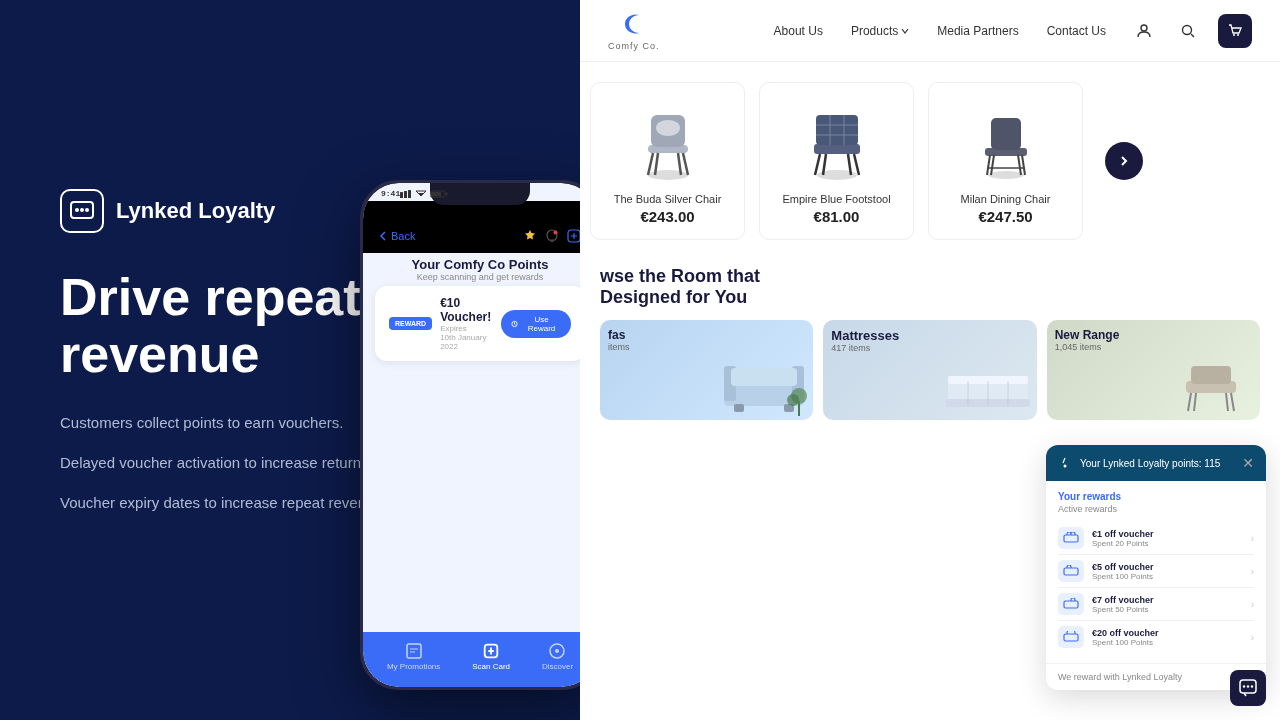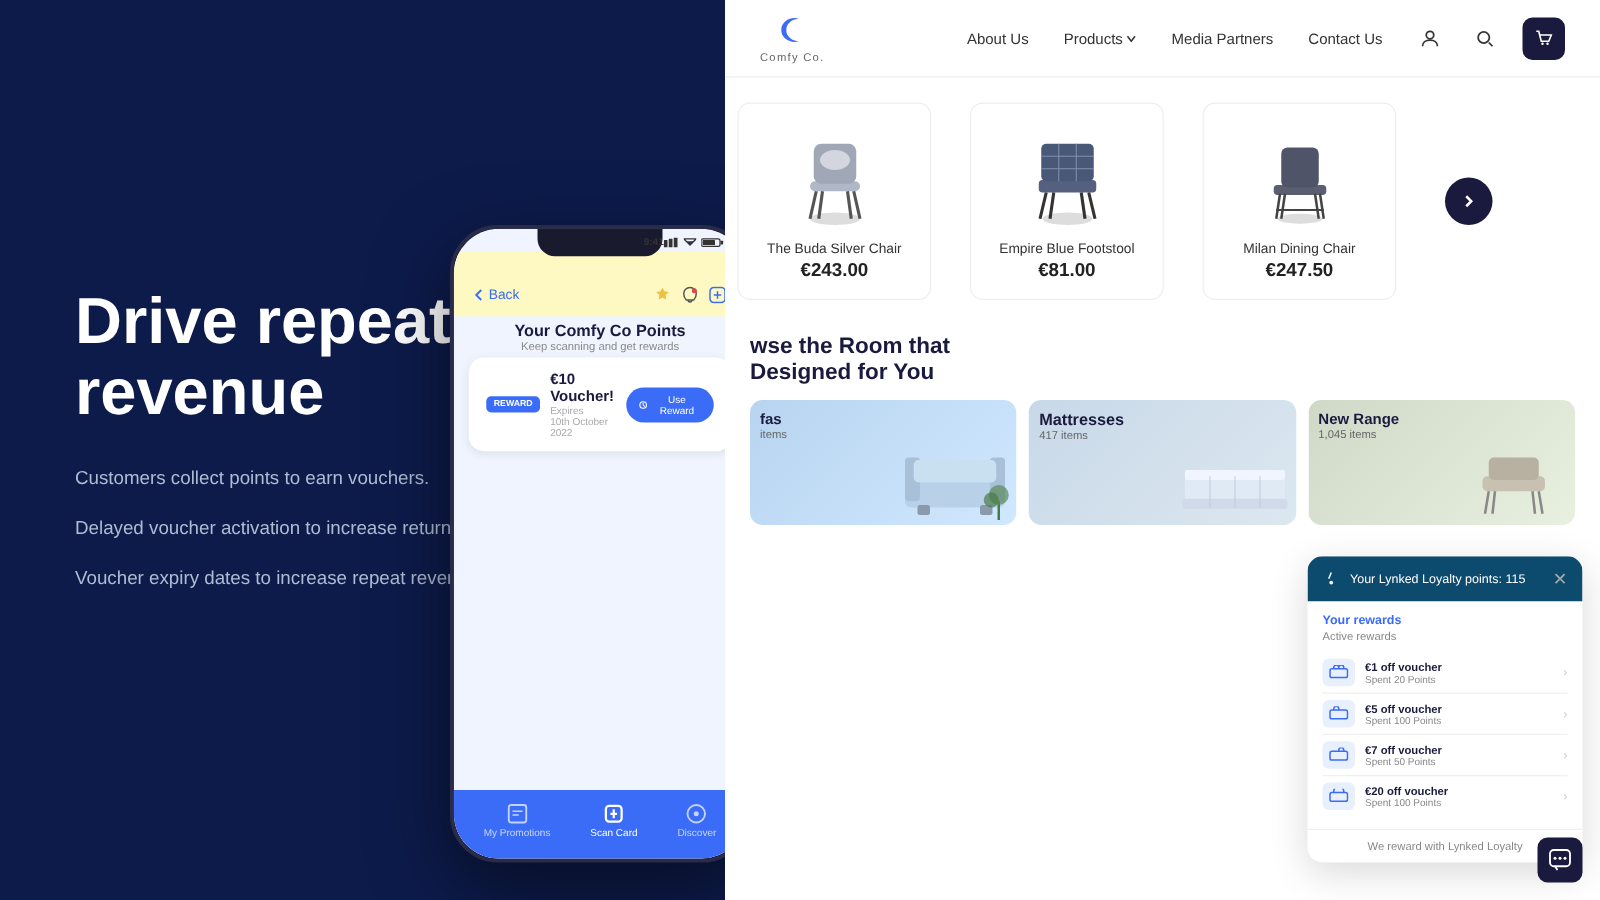--- a/index.html
+++ b/index.html
@@ -98,21 +98,21 @@
       top: 0;
       left: 0;
       right: 0;
       bottom: 0;
       background: #f0f4ff;
       border-radius: 36px;
       overflow: hidden;
     }
 
     .phone-header {
-      background: #fef9c3;
+      background: #000000;
       padding: 28px 16px 10px;
       display: flex;
       align-items: center;
       justify-content: space-between;
     }
 
     .back-btn {
       display: flex;
       align-items: center;
       gap: 4px;
@@ -337,21 +337,21 @@
       background: #1a1a3e;
       color: white;
       border-radius: 8px;
       width: 34px;
       height: 34px;
     }
 
     
     .product-strip {
       display: flex;
-      gap: 31px;
+      gap: 14px;
       padding: 20px 20px 10px 0;
       overflow: hidden;
     }
 
     .product-card {
       background: white;
       border: 1px solid #eee;
       border-radius: 10px;
       width: 155px;
       min-width: 155px;
@@ -509,21 +509,20 @@
       justify-content: center;
     }
 
     .reward-details .reward-name { font-size: 9px; font-weight: 600; color: #1a1a3e; }
     .reward-details .reward-pts { font-size: 8px; color: #888; }
 
     .reward-chevron { font-size: 10px; color: #ccc; }
 
     .loyalty-footer {
       padding: 8px 12px;
-      text-align: center;
       font-size: 9px;
       color: #888;
       border-top: 1px solid #f0f0f0;
     }
 
     
     .bottom-right-icon {
       position: absolute;
       bottom: 14px;
       right: 14px;
@@ -535,33 +534,44 @@
       align-items: center;
       justify-content: center;
       cursor: pointer;
       z-index: 30;
     }
   </style>
 </head>
 <body>
 
 <div class="left-panel">
+  <div class="logo-row">
+    <div class="logo-icon">
+      <svg viewBox="0 0 26 26" fill="none" xmlns="http://www.w3.org/2000/svg">
+        <rect x="2" y="4" width="22" height="16" rx="3" stroke="white" stroke-width="2" fill="none"></rect>
+        <circle cx="8" cy="12" r="2" fill="white"></circle>
+        <circle cx="13" cy="12" r="2" fill="white"></circle>
+        <circle cx="18" cy="12" r="2" fill="white"></circle>
+      </svg>
+    </div>
+    <span class="logo-text">Lynked Loyalty</span>
+  </div>
 
   <h1 class="headline">Drive repeat revenue</h1>
 
   <p class="body-text">Customers collect points to earn vouchers.</p>
   <p class="body-text">Delayed voucher activation to increase return customer visits.</p>
   <p class="body-text">Voucher expiry dates to increase repeat revenue.</p>
 
   <div class="phone-wrapper" style="position:absolute;right:-30px;bottom:20px;width:250px;height:520px;">
     <div class="phone-outer" style="width:240px;height:510px;">
       <div class="phone-notch"></div>
       <div class="phone-screen">
 
-        <div style="position:absolute;top:6px;left:18px;right:18px;display:flex;justify-content:flex-end;align-items:center;z-index:21;font-size:8px;color:#333;font-weight:600;">
+        <div style="position:absolute;top:6px;left:18px;right:18px;display:flex;justify-content:flex-start;align-items:center;z-index:21;font-size:8px;color:#333;font-weight:600;font-family:Liberation Mono, monospace;">
           <span>9:41</span>
           <div style="display:flex;gap:4px;align-items:center;">
             <svg width="12" height="8" viewBox="0 0 12 8">
                 <rect x="0" y="2" width="3" height="6" rx="0.5" fill="#333"></rect>
                 <rect x="4" y="1" width="3" height="7" rx="0.5" fill="#333"></rect>
                 <rect x="8" y="0" width="3" height="8" rx="0.5" fill="#333"></rect>
               </svg>
             <svg width="10" height="8" viewBox="0 0 10 8">
                 <path d="M5 6L0 1h10z" fill="none" stroke="#333" stroke-width="1"></path>
                 <path d="M5 6L2 3h6z" fill="#333"></path>
@@ -603,21 +613,21 @@
         </div>
 
 
         <div class="voucher-card">
           <div class="voucher-left">
             <div class="voucher-badge">REWARD</div>
             <div>
               <div class="voucher-amount">€10 Voucher!</div>
               <div class="voucher-expire">
                 <span>Expires</span><br>
-                <span>10th October 2022</span>
+                <span>10th January 2022</span>
               </div>
             </div>
           </div>
           <button class="use-reward-btn">
             <svg width="8" height="8" viewBox="0 0 8 8">
                 <circle cx="4" cy="4" r="3" stroke="white" stroke-width="1" fill="none"></circle>
                 <path d="M4 2v2l1.5 1.5" stroke="white" stroke-width="1"></path>
               </svg>
             <span>Use Reward</span>
           </button>

